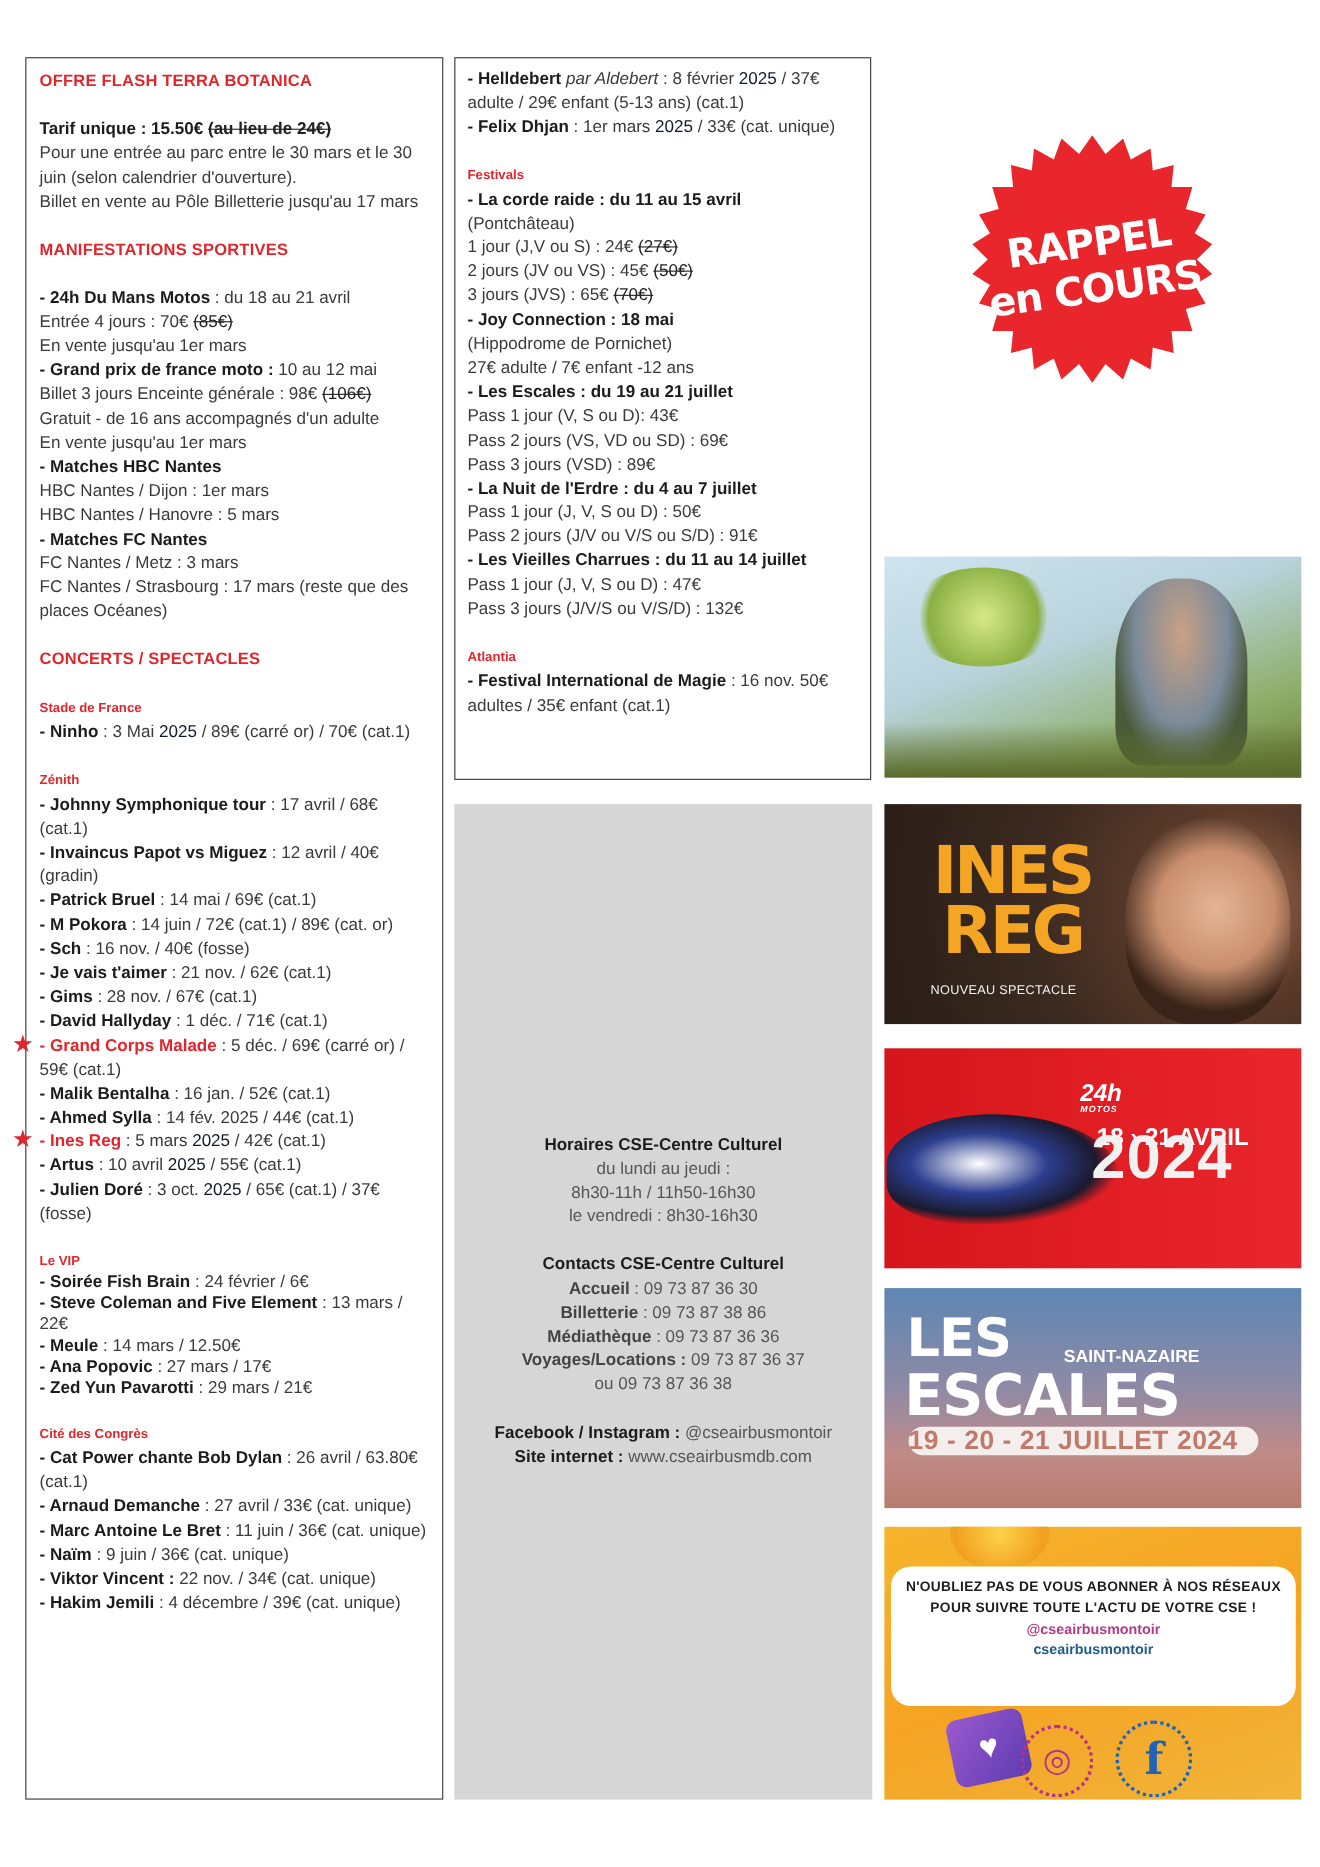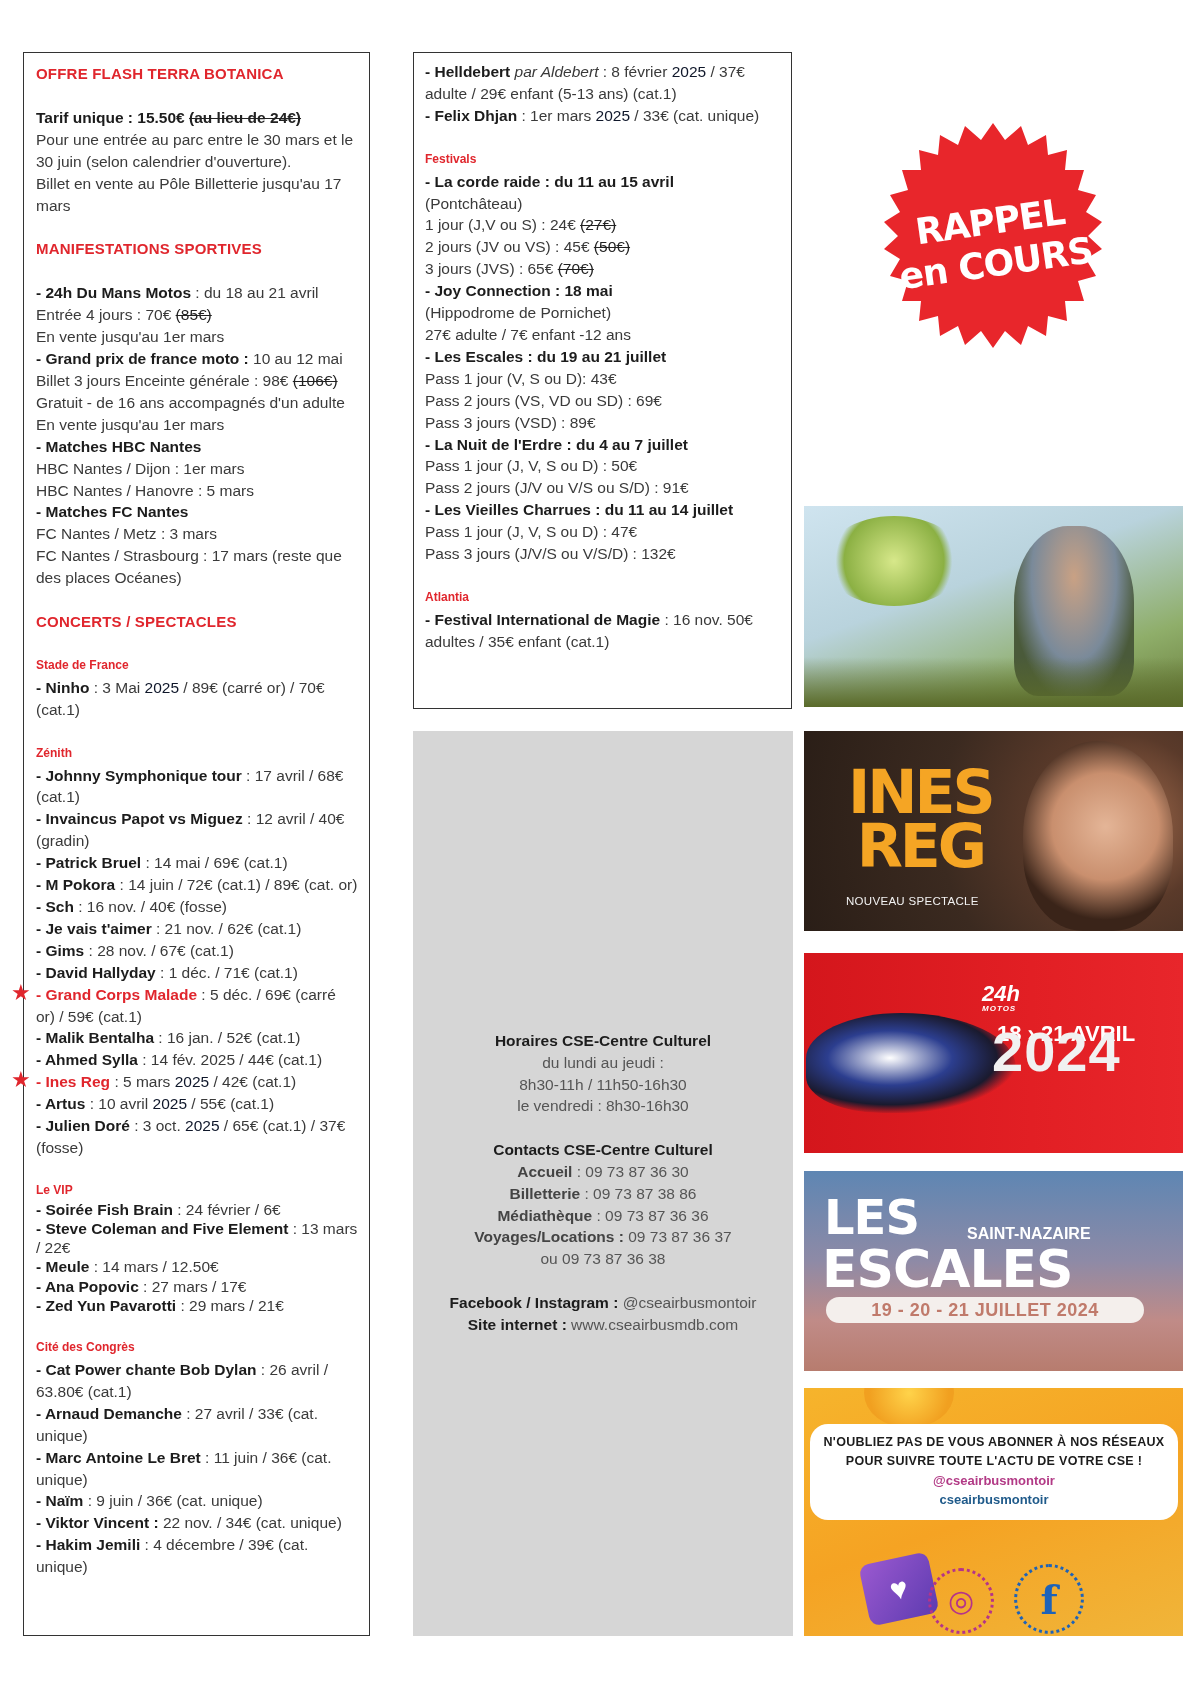--- a/index.html
+++ b/index.html
@@ -1,21 +1,21 @@
 <!DOCTYPE html>
 <html><head>
 <meta charset="utf-8">
 <style>
   * { box-sizing: border-box; margin: 0; padding: 0; }
   html, body { width: 1200px; height: 1697px; background: #ffffff; overflow: hidden; }
   body { position: relative; font-family: "Liberation Sans", sans-serif; color: #3a3a3a; font-size: 15.5px; line-height: 21.9px; }
 
   .col { position: absolute; }
   .box { border: 1.5px solid #333; background: #fff; }
-  #col1 { left: 23px; top: 52px; width: 347px; height: 1584px; padding: 10px 11px 0 12px; }
+  #col1 { left: 23px; top: 52px; width: 380px; height: 1584px; padding: 10px 11px 0 12px; }
   #col2 { left: 413px; top: 52px; width: 379px; height: 657px; padding: 8px 11px 0 11px; }
   #grey { left: 413px; top: 731px; width: 380px; height: 905px; background: #d6d6d6; }
 
   .h-red { color: #e0262d; font-weight: bold; letter-spacing: 0.2px; font-size: 15px; }
   .sub-red { color: #e0262d; font-weight: bold; font-size: 12px; }
   .gap { height: 22px; }
   .b { color: #1c1c1c; font-weight: bold; }
   .strike { text-decoration: line-through; color: #222; }
   .yr { color: #0f172a; }
   .it { font-style: italic; }
@@ -46,23 +46,23 @@
 
   .moto-logo { position: absolute; left: 178px; top: 30px; color: #fff; font-weight: bold; font-size: 22px; font-style: italic; }
   .moto-logo small { display: block; font-size: 8px; line-height: 8px; letter-spacing: 1px; }
   .moto-dates { position: absolute; left: 193px; top: 70px; color: #fff; font-weight: bold; font-size: 22px; }
   .moto-year { position: absolute; left: 188px; top: 88px; color: #f1f1f1; font-weight: bold; font-size: 56px; letter-spacing: 1px; }
   .moto-bike { position: absolute; left: 2px; top: 60px; width: 210px; height: 100px; border-radius: 50% 60% 40% 40%; background: radial-gradient(ellipse at 40% 45%, #ffffff 0%, #2c3e8f 35%, #1a1a2e 60%, rgba(0,0,0,0) 72%); }
 
   .esc-les { position: absolute; left: 20px; top: 22px; color: #fff; font-weight: bold; font-size: 48px; line-height: 48px; font-family: "DejaVu Sans", sans-serif; letter-spacing: -1px; }
   .esc-city { position: absolute; left: 163px; top: 52px; color: #fff; font-weight: bold; font-size: 16px; }
   .esc-word { position: absolute; left: 18px; top: 72px; color: #fff; font-weight: bold; font-size: 52px; line-height: 52px; font-family: "DejaVu Sans", sans-serif; letter-spacing: -1px; }
-  .esc-dates { position: absolute; left: 22px; top: 126px; width: 318px; height: 26px; border-radius: 13px; background: #f4efec; color: #c07a6b; font-weight: bold; font-size: 18px; line-height: 26px; text-align: center; letter-spacing: 0.5px; }
-
-  .social-card { position: absolute; left: 6px; top: 36px; width: 368px; height: 96px; background: #fff; border-radius: 18px; text-align: center; padding-top: 9px; }
+  .esc-dates { position: absolute; left: 22px; top: 126px; width: 318px; height: 26px; border-radius: 13px; background: #f4efec; color: #c07a6b; font-weight: bold; font-size: 24px; line-height: 26px; letter-spacing: 0.5px; }
+
+  .social-card { position: absolute; left: 6px; top: 36px; width: 368px; height: 127px; background: #fff; border-radius: 18px; text-align: center; padding-top: 9px; }
   .social-card .msg { color: #1c1c1c; font-weight: bold; font-size: 12.5px; line-height: 19px; letter-spacing: 0.3px; }
   .social-card .insta { color: #b23a86; font-weight: bold; font-size: 13px; line-height: 19px; }
   .social-card .fb { color: #1f5a8a; font-weight: bold; font-size: 13px; line-height: 19px; }
   .soc-heart { position: absolute; left: 60px; top: 170px; width: 70px; height: 62px; background: linear-gradient(135deg, #9b59d0, #5d3bb0); border-radius: 10px; transform: rotate(-12deg); color: #fff; font-size: 30px; text-align: center; line-height: 62px; }
   .soc-ig { position: absolute; left: 124px; top: 180px; width: 66px; height: 66px; border: 3px dotted #b5338a; border-radius: 50%; color: #b5338a; font-size: 30px; text-align: center; line-height: 60px; }
   .soc-fb { position: absolute; left: 210px; top: 176px; width: 70px; height: 70px; border: 3px dotted #1e63b8; border-radius: 50%; color: #1e63b8; font-size: 40px; font-weight: bold; text-align: center; line-height: 66px; font-family: "DejaVu Serif", serif; }
 </style>
 </head>
 <body>
 

